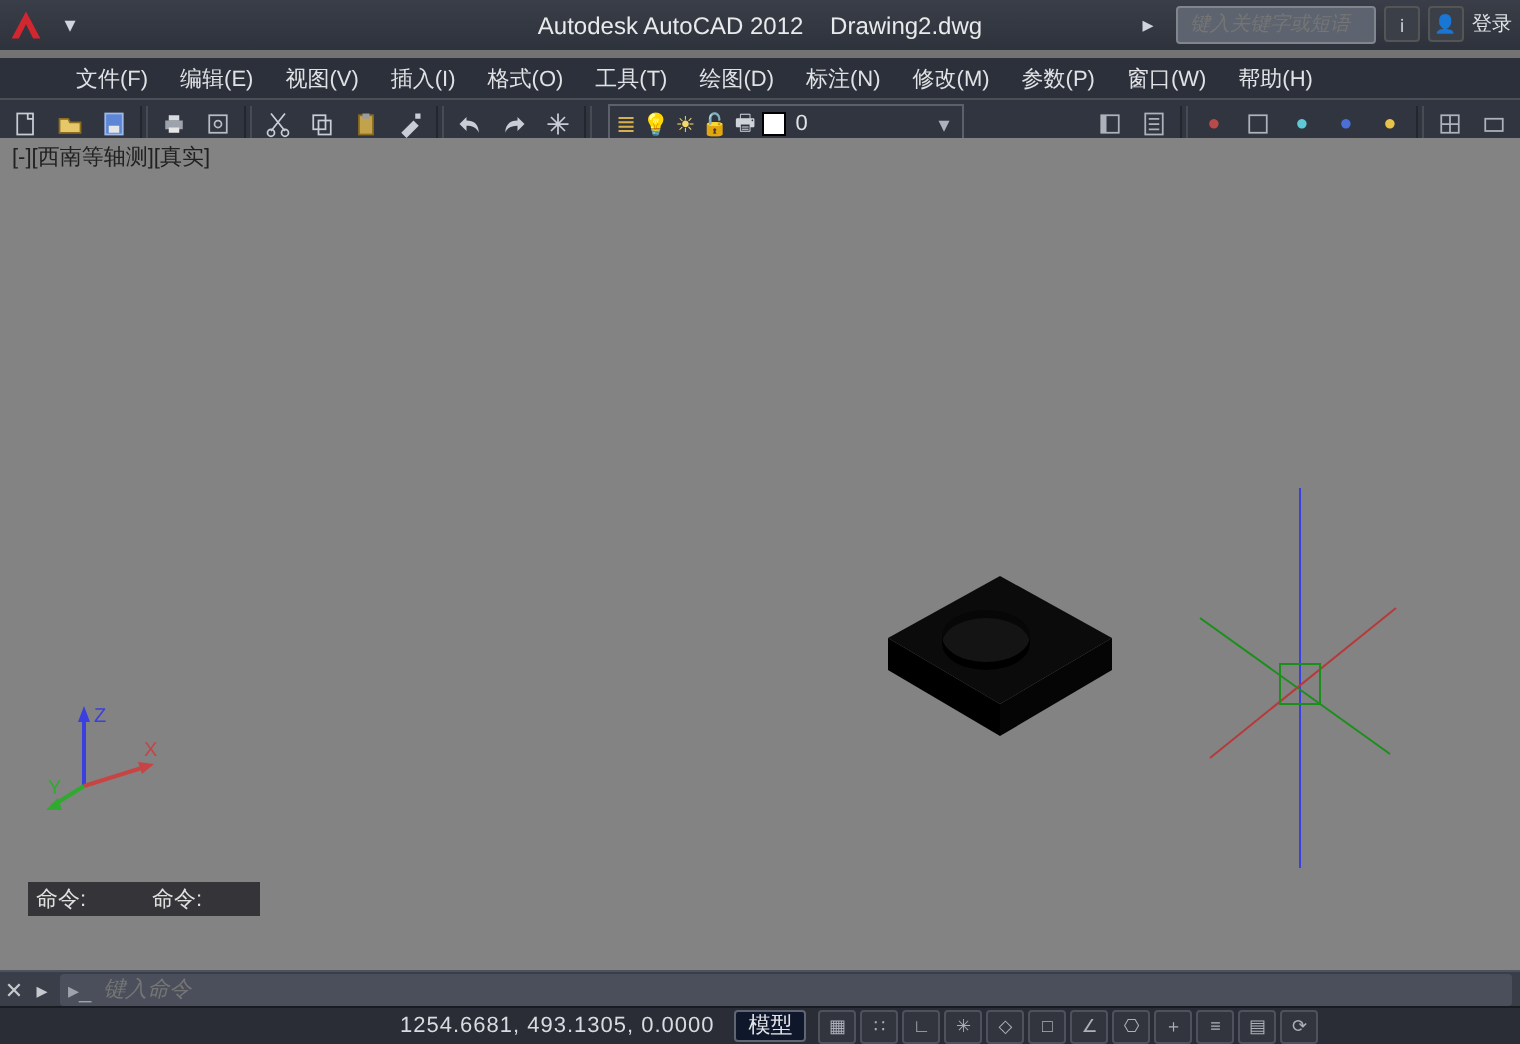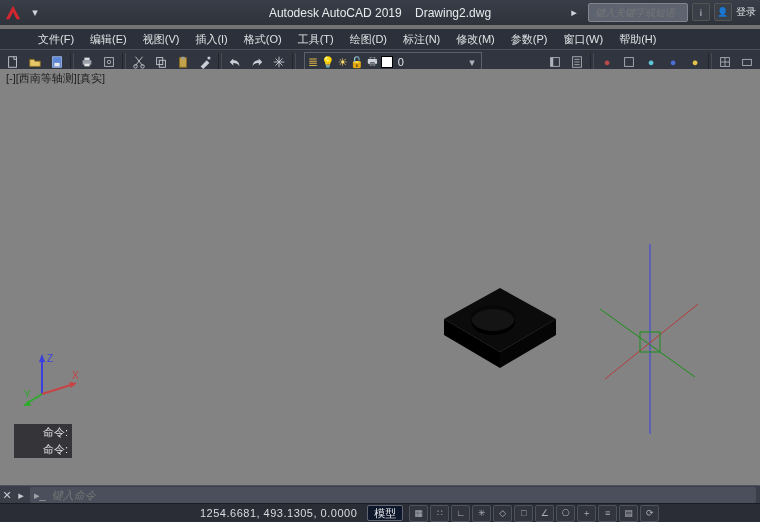--- a/index.html
+++ b/index.html
@@ -19,21 +19,21 @@
   .tb-btn svg { width:14px; height:14px; }
   .tb-btn { width:22px; }
   .layer-combo { width:170px; height:18px; background:#31353f; border:1px solid #5b606a; display:flex; align-items:center; padding:0 3px; gap:3px; margin-left:6px; }
   .layer-combo .swatch { width:10px; height:10px; background:#fff; border:1px solid #000; }
   .layer-label { flex:1; color:#dfe2e6; font-size:11px; padding-left:2px; }
   .drop-btn { width:12px; text-align:center; cursor:pointer; color:#aeb3bb; }
   .canvas-area { position:absolute; left:0; right:0; top:69px; bottom:36px; background:#838383; }
   .vp-label { position:absolute; left:6px; top:2px; font-size:11px; color:#181818; display:flex; align-items:flex-start; }
   .vp-label .mbox { color:#212121; }
   .ucs { position:absolute; left:22px; bottom:70px; }
-  .cmd-area { position:absolute; left:14px; bottom:28px; display:flex; flex-direction:column;text-align:right; }
+  .cmd-area { position:absolute; left:14px; bottom:28px; display:flex; flex-direction:row; }
   .cmd-hist { background:rgba(40,40,45,0.85); color:#e0e0e0; font-size:11px; padding:1px 4px; width:50px; }
   .cmd-bar { position:absolute; left:0; right:0; bottom:18px; height:18px; background:#3a3e49; display:flex; align-items:center; border-top:1px solid #4d525c; }
   .cmd-close { width:14px; text-align:center; color:#c7c9ce; cursor:pointer; }
   .cmd-input { flex:1; display:flex; align-items:center; background:#4a4f5b; height:16px; margin:0 4px 0 2px; padding:0 4px; border-radius:2px; }
   .cmd-input input { flex:1; background:transparent; border:none; outline:none; color:#b6b9bf; font-size:11px; font-style:italic; }
   .status-bar { position:absolute; left:0; right:0; bottom:0; height:18px; background:#2a2d35; border-top:1px solid #191c22; display:flex; align-items:center; font-size:11px; }
   .coords { margin-left:200px; color:#d8dbe0; letter-spacing:0.5px; }
   .model-tab { margin-left:10px; padding:0 6px; background:#0f172a; color:#e3e5e9; height:14px; line-height:14px; border:1px solid #5f6572; border-radius:2px; cursor:pointer; }
   .sb-icons { margin-left:6px; display:flex; gap:2px; }
   .sb-btn { width:17px; height:15px; background:#32353e; border:1px solid #4e525c; display:inline-flex; align-items:center; justify-content:center; color:#acb0ba; cursor:pointer; font-size:9px; border-radius:2px; }
@@ -45,21 +45,21 @@
 <div class="app">
 
 <div class="title-bar">
   <div class="logo">
     <svg viewBox="0 0 20 20">
           <path d="M2 17 L10 2 L18 17 L14 17 L10 9 L6 17 Z" fill="#d22630"></path>
         </svg>
   </div>
   <div class="qat-btn">▾</div>
   <span class="title-center">
-    <span>Autodesk AutoCAD 2019</span>&nbsp;&nbsp;&nbsp;&nbsp;<span>Drawing2.dwg</span>
+    <span>Autodesk AutoCAD 2012</span>&nbsp;&nbsp;&nbsp;&nbsp;<span>Drawing2.dwg</span>
   </span>
   <div class="title-right">
     <span class="qat-btn">▸</span>
     <div class="search-box">
       <input placeholder="键入关键字或短语" style="">
     </div>
     <span class="tiny-btn">ℹ</span>
     <span class="tiny-btn">👤</span>
     <span style="color:#dfe2e6;font-size:10px;">登录</span>
   </div>

